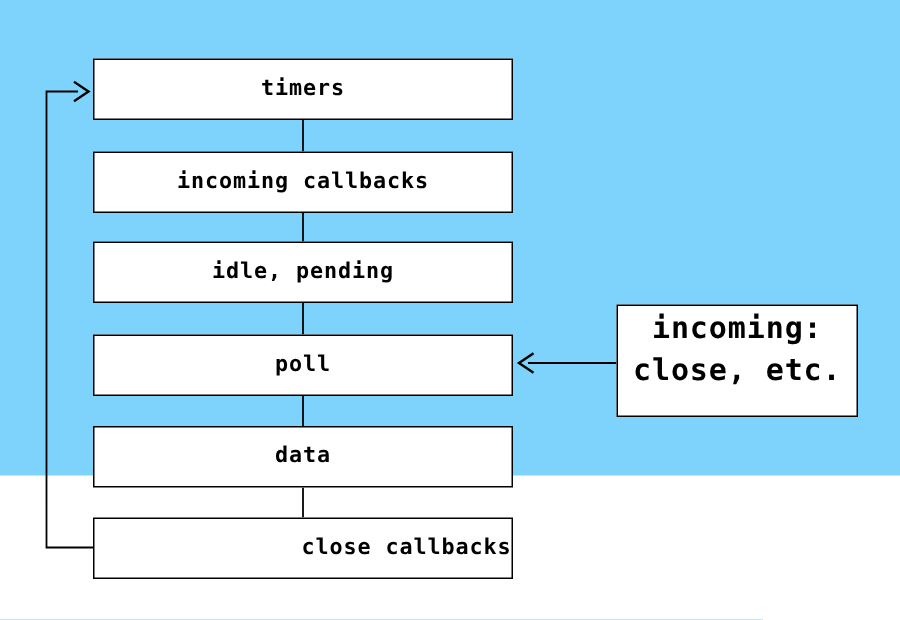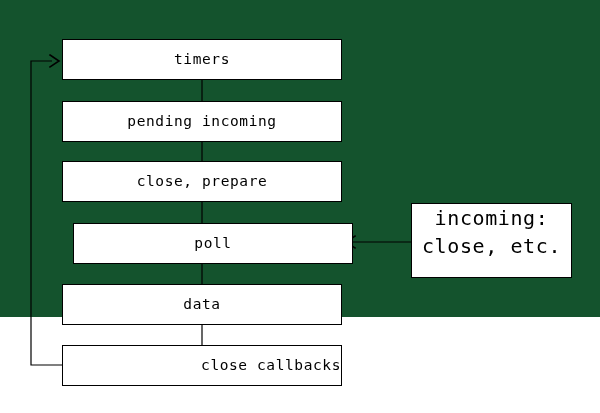--- a/index.html
+++ b/index.html
@@ -11,21 +11,22 @@
     height: 413px;
     background: #ffffff;
     font-family: "DejaVu Sans Mono", "Liberation Mono", monospace;
     color: #000000;
     overflow: hidden;
   }
   #diagram {
     position: relative;
     width: 600px;
     height: 317px;
-    background: #14532d;
+    background: #7dd3fc;
+    font-weight: bold;
   }
   #wires {
     position: absolute;
     left: 0;
     top: 0;
     width: 600px;
     height: 413px;
     pointer-events: none;
   }
   .phase-box {
@@ -88,28 +89,28 @@
 
     <line x1="411" y1="242" x2="352" y2="242" stroke="#000000" stroke-width="1.2"></line>
     <path d="M 355 236 L 346 242 L 355 248" fill="none" stroke="#000000" stroke-width="1.6" stroke-linecap="square"></path>
   </svg>
 
   <div class="phase-box" style="top:39px;">
     <span class="label">timers</span>
   </div>
 
   <div class="phase-box" style="top:101px;">
-    <span class="label">pending incoming</span>
+    <span class="label">incoming callbacks</span>
   </div>
 
   <div class="phase-box" style="top:161px;">
-    <span class="label">close, prepare</span>
+    <span class="label">idle, pending</span>
   </div>
 
-  <div class="phase-box" style="top:223px;margin-left:11px;">
+  <div class="phase-box" style="top:223px;">
     <span class="label">poll</span>
   </div>
 
   <div class="phase-box" style="top:284px;">
     <span class="label">data</span>
   </div>
 
   <div class="phase-box" style="top:345px;justify-content:flex-end;">
     <span class="label">close callbacks</span>
   </div>

